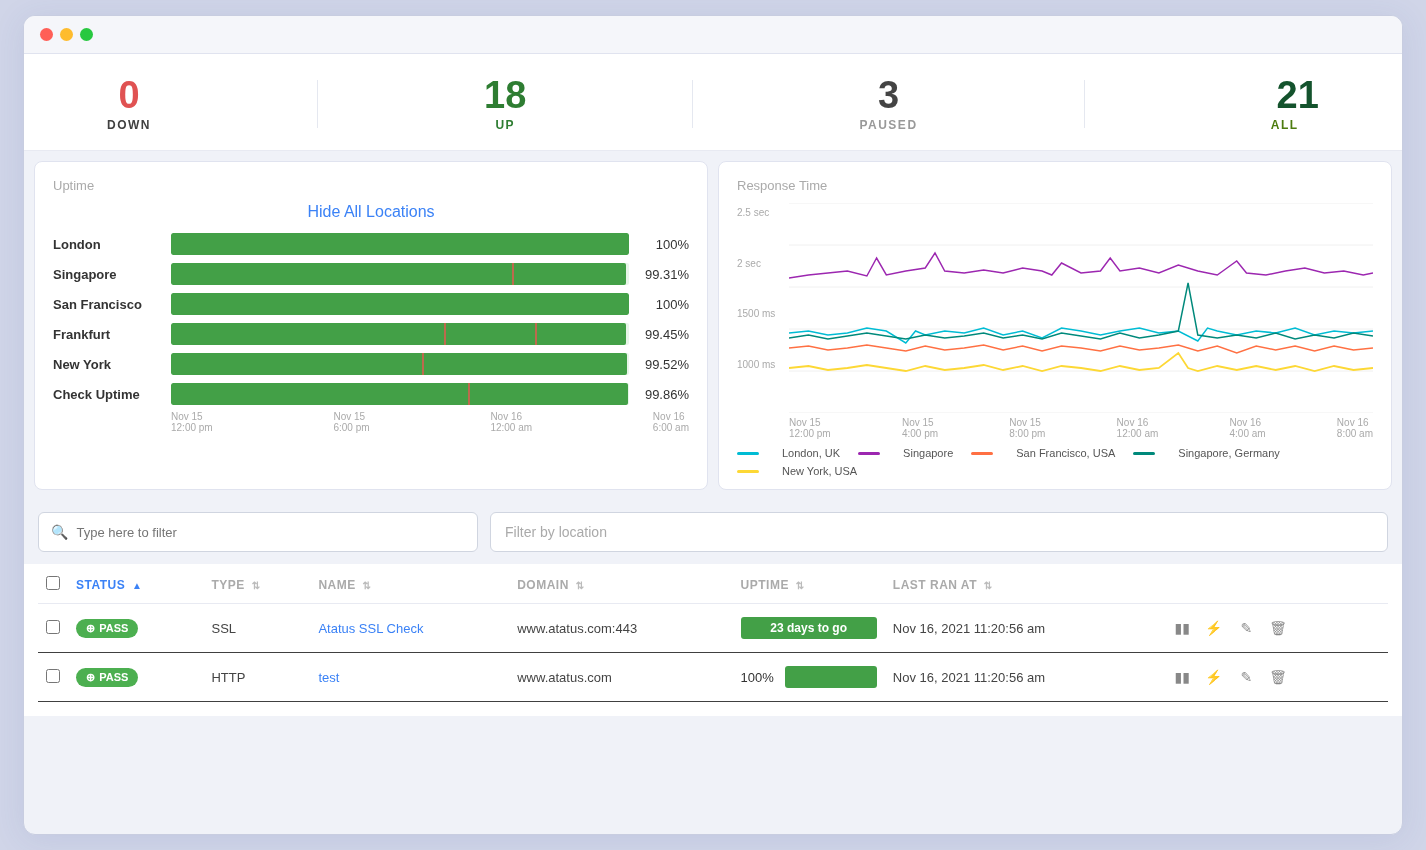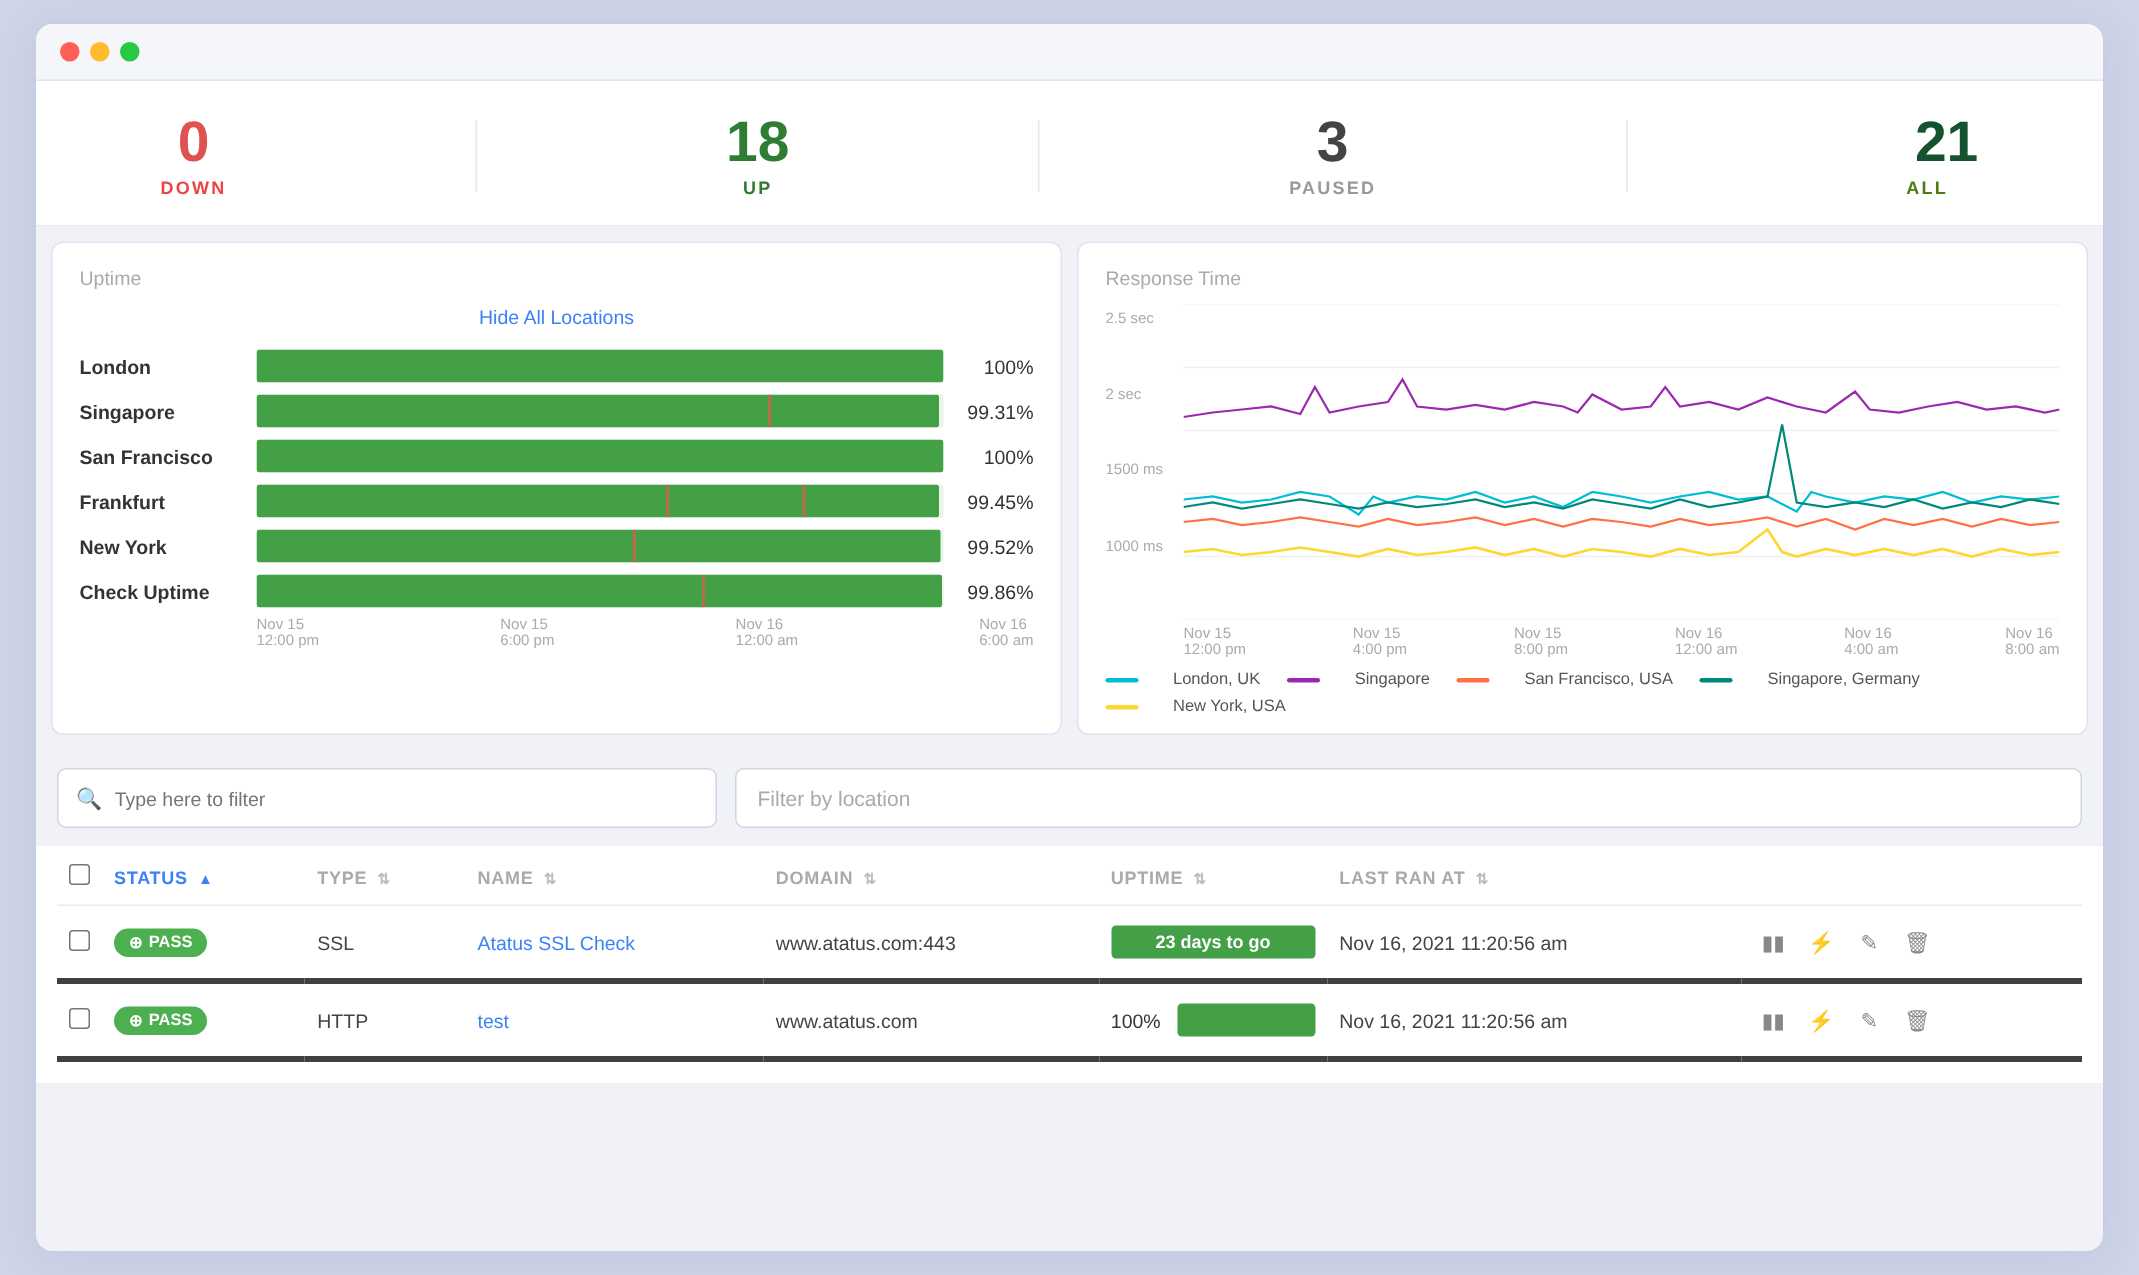--- a/index.html
+++ b/index.html
@@ -44,21 +44,21 @@
       background: #fff;
       border-bottom: 1.5px solid #e8eaf2;
     }
     .stat-item { text-align: center; }
     .stat-number { font-size: 38px; font-weight: 700; line-height: 1; }
     .stat-number.down { color: #e05252; }
     .stat-number.up { color: #2e7d32; }
     .stat-number.paused { color: #444; }
     .stat-number.all { color: #14532d; margin-left: 26px; }
     .stat-label { font-size: 12px; font-weight: 600; letter-spacing: 1.5px; margin-top: 4px; }
-    .stat-label.down { color: #ef4444; }
+    .stat-label.down { color: #404040; }
     .stat-label.up { color: #2e7d32; }
     .stat-label.paused { color: #999; }
     .stat-label.all { color: #4d7c0f; }
 
     .stat-divider { width: 1px; height: 48px; background: #e5e8f0; }
 
     
     .charts-section {
       background: #f0f2f8;
       padding: 10px;
@@ -70,21 +70,21 @@
       border-radius: 8px;
       border: 1px solid #e0e3ef;
       padding: 16px 18px 12px 18px;
     }
     .chart-panel.uptime { flex: 1; }
     .chart-panel.response { flex: 1; }
     .panel-title { font-size: 13px; color: #aaa; margin-bottom: 10px; font-weight: 400; }
 
     
     .uptime-title-row { text-align: center; margin-bottom: 12px; }
-    .hide-all-btn { color: #3b82f6; font-size: 13px; background: none; border: none; cursor: pointer; font-weight: 500; }
+    .hide-all-btn { color: #3b82f6; font-size: 16px; background: none; border: none; cursor: pointer; font-weight: 500; }
     .uptime-rows { display: flex; flex-direction: column; gap: 8px; }
     .uptime-row { display: flex; align-items: center; gap: 8px; }
     .uptime-row-label { width: 110px; font-size: 13px; color: #333; font-weight: 600; flex-shrink: 0; }
     .uptime-bar-wrap { flex: 1; height: 22px; background: #e8f5e9; border-radius: 2px; overflow: hidden; position: relative; }
     .uptime-bar { height: 100%; background: #43a047; border-radius: 2px; position: relative; }
     .uptime-bar-tick { position: absolute; top: 0; height: 100%; width: 2px; background: #ef5350; opacity: 0.7; }
     .uptime-pct { width: 52px; text-align: right; font-size: 13px; color: #333; font-weight: 500; }
     .uptime-xaxis { display: flex; justify-content: space-between; padding: 6px 0 0 118px; }
     .uptime-xaxis span { font-size: 10px; color: #aaa; }
 
@@ -142,21 +142,21 @@
     thead th {
       padding: 12px 8px 10px 8px;
       text-align: left;
       font-size: 12px;
       font-weight: 700;
       color: #aaa;
       letter-spacing: 0.5px;
     }
     .sort-icon { font-size: 10px; color: #bbb; margin-left: 3px; }
     .sort-icon.active { color: #3b82f6; }
-    tbody tr { border-bottom: 4px solid #404040; }
+    tbody tr { border-bottom: 1px solid #404040; }
     tbody td { padding: 11px 8px; font-size: 13px; color: #444; vertical-align: middle; }
     .cb-cell { width: 28px; }
     input[type=checkbox] { width: 14px; height: 14px; cursor: pointer; }
     .status-badge {
       background: #4caf50;
       color: #fff;
       border-radius: 12px;
       padding: 3px 10px;
       font-size: 11px;
       font-weight: 700;

